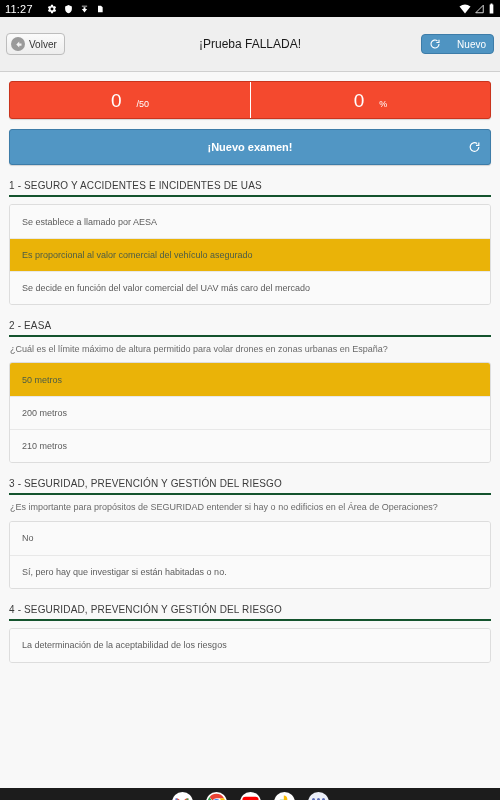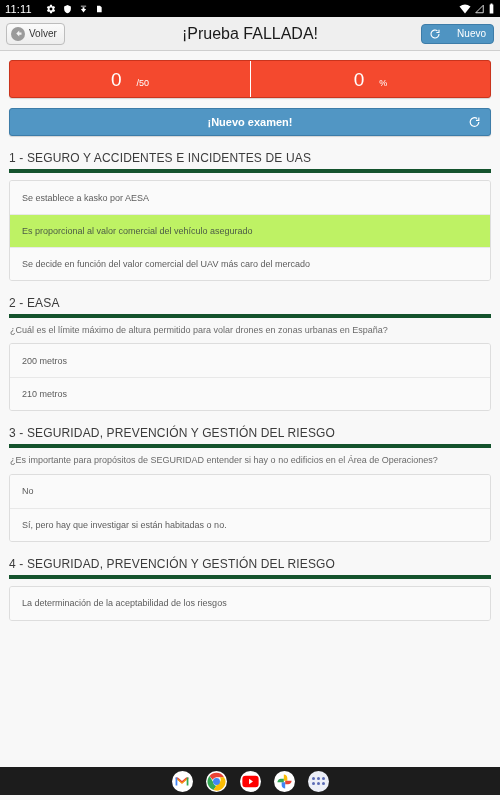--- a/index.html
+++ b/index.html
@@ -23,21 +23,21 @@
     font-size: 10.5px;
     letter-spacing: .2px;
   }
   .statusbar .clock { font-size: 11px; font-weight: 400; margin-right: 7px; }
   .sb-icons-left { display: flex; align-items: center; gap: 7px; flex: 1; }
   .sb-icons-right { display: flex; align-items: center; gap: 3px; }
   .sb-ico { display: inline-flex; align-items: center; }
 
   
   .appbar {
-    height: 34px;
+    height: 55px;
     background: #efefef;
     border-bottom: 1px solid #cfcfcf;
     display: flex;
     align-items: center;
     justify-content: space-between;
     padding: 0 6px;
     position: relative;
   }
   .btn-back {
     display: inline-flex;
@@ -57,21 +57,21 @@
     background: #9a9a9a;
     display: inline-flex;
     align-items: center;
     justify-content: center;
     flex: 0 0 auto;
   }
   .appbar-title {
     position: absolute;
     left: 0; right: 0;
     text-align: center;
-    font-size: 16px;
+    font-size: 12px;
     color: #1a1a1a;
     pointer-events: none;
   }
   .btn-new {
     display: inline-flex;
     align-items: center;
     gap: 16px;
     background: #4f94c2;
     border: 1px solid #3d7ca8;
     border-radius: 4px;
@@ -111,21 +111,21 @@
     justify-content: center;
     color: #fff;
   }
   .score-cell + .score-cell { border-left: 1px solid #ffffff; }
   .score-big { font-size: 19px; line-height: 1; }
   .score-small { font-size: 9px; line-height: 1; position: relative; top: 4px; padding-left: 15px; }
 
   
   .newexam {
     margin-top: 10px;
-    height: 28px;
+    height: 36px;
     background: #5196c4;
     border: 1px solid #3d7ca8;
     border-radius: 3px;
     box-shadow: 0 1px 1px rgba(0,0,0,.15);
     display: flex;
     align-items: center;
     justify-content: center;
     position: relative;
     color: #fff;
     font-size: 11px;
@@ -135,25 +135,25 @@
     position: absolute;
     right: 9px;
     top: 50%;
     transform: translateY(-50%);
     width: 13px; height: 13px;
   }
 
   
   .qblock { margin-top: 15px; }
   .qtitle {
-    font-size: 12px;
+    font-size: 10px;
     color: #3b3b3b;
     letter-spacing: .15px;
     padding-bottom: 4px;
-    border-bottom: 4px solid #14532d;
+    border-bottom: 2px solid #14532d;
   }
   .qtext {
     font-size: 9px;
     color: #6a6a6a;
     padding: 7px 1px 0 1px;
     line-height: 1.25;
   }
   .answers {
     margin-top: 7px;
     border: 1px solid #ddd;
@@ -165,21 +165,21 @@
     font-size: 9px;
     color: #5c5c5c;
     padding: 0 12px;
     height: 33px;
     display: flex;
     align-items: center;
     border-top: 1px solid #e8e8e8;
     background: #fafafa;
   }
   .ans:first-child { border-top: none; }
-  .ans.correct { background: #bef264; color: #4c5c46; }
+  .ans.correct { background: #eab308; color: #4c5c46; }
 
   
   .navbar {
     height: 28px;
     background: #1c1c1c;
     display: flex;
     align-items: center;
     justify-content: center;
     gap: 13px;
   }
@@ -204,21 +204,21 @@
     align-content: center;
     justify-content: center;
   }
   .drawer-dots i { background: #5b6bb5; border-radius: 50%; display:block; width:3px; height:3px; }
 </style>
 </head>
 <body>
 
 <div class="statusbar">
   <div class="sb-icons-left">
-    <span class="clock">11:11</span>
+    <span class="clock">11:27</span>
     <span class="sb-ico">
       <svg width="10" height="10" viewBox="0 0 24 24" fill="#fff">
           <path d="M19.4 13c.04-.33.06-.66.06-1s-.02-.67-.06-1l2.1-1.6a.5.5 0 00.12-.64l-2-3.46a.5.5 0 00-.6-.22l-2.5 1a7.3 7.3 0 00-1.7-1l-.4-2.6a.5.5 0 00-.5-.42h-4a.5.5 0 00-.5.42l-.4 2.6c-.6.25-1.17.58-1.7 1l-2.5-1a.5.5 0 00-.6.22l-2 3.46a.5.5 0 00.12.64L4.6 11c-.04.33-.06.66-.06 1s.02.67.06 1L2.5 14.6a.5.5 0 00-.12.64l2 3.46a.5.5 0 00.6.22l2.5-1c.53.42 1.1.75 1.7 1l.4 2.6a.5.5 0 00.5.42h4a.5.5 0 00.5-.42l.4-2.6a7.3 7.3 0 001.7-1l2.5 1a.5.5 0 00.6-.22l2-3.46a.5.5 0 00-.12-.64L19.4 13zM12 15.5A3.5 3.5 0 1112 8.5a3.5 3.5 0 010 7z"></path>
         </svg>
     </span>
     <span class="sb-ico">
       <svg width="9" height="10" viewBox="0 0 24 24" fill="#fff">
           <path d="M12 1L3 5v7c0 5.5 3.8 10.3 9 11 5.2-.7 9-5.5 9-11V5l-9-4z"></path>
         </svg>
     </span>
@@ -294,34 +294,37 @@
         <path d="M20 3.5V9h-5.2" fill="none"></path>
       </svg>
     </span>
   </div>
 
   <div id="questions">
       <div class="qblock">
         <div class="qtitle">1 - SEGURO Y ACCIDENTES E INCIDENTES DE UAS</div>
         <div class="answers">
           <div class="ans">
-            <span>Se establece a kasko por AESA</span>
+            <span>Se establece a llamado por AESA</span>
           </div>
           <div class="ans correct">
             <span>Es proporcional al valor comercial del vehículo asegurado</span>
           </div>
           <div class="ans">
             <span>Se decide en función del valor comercial del UAV más caro del mercado</span>
           </div>
         </div>
       </div>
       <div class="qblock">
         <div class="qtitle">2 - EASA</div>
         <div class="qtext">¿Cuál es el límite máximo de altura permitido para volar drones en zonas urbanas en España?</div>
         <div class="answers">
+          <div class="ans correct">
+            <span>50 metros</span>
+          </div>
           <div class="ans">
             <span>200 metros</span>
           </div>
           <div class="ans">
             <span>210 metros</span>
           </div>
         </div>
       </div>
       <div class="qblock">
         <div class="qtitle">3 - SEGURIDAD, PREVENCIÓN Y GESTIÓN DEL RIESGO</div>

